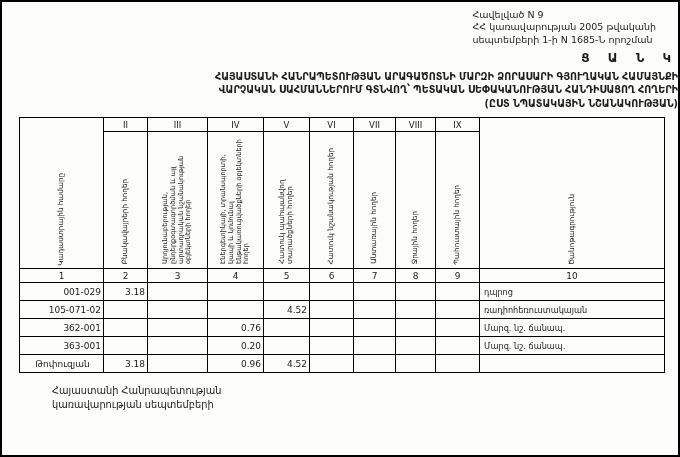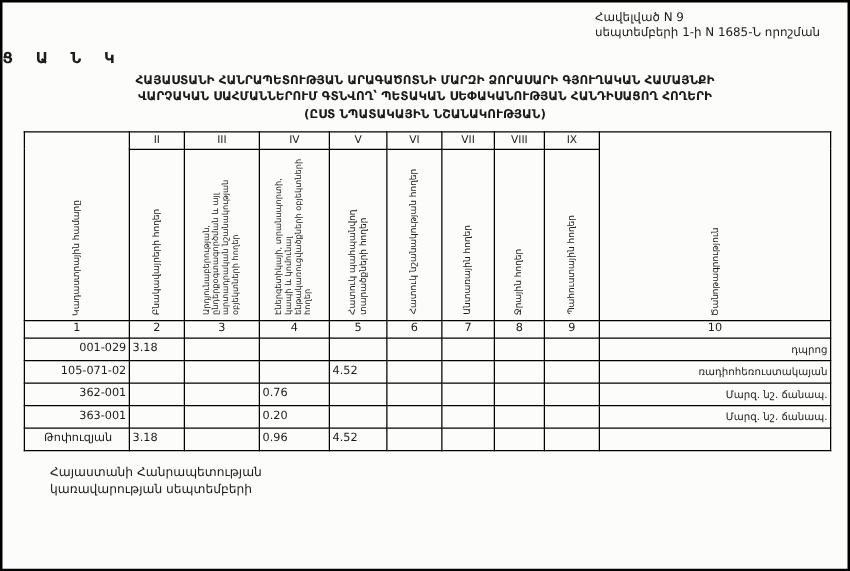--- a/index.html
+++ b/index.html
@@ -14,28 +14,28 @@
     overflow:hidden;
   }
   .appendix {
     margin:7px 22px 0 auto;
     width:max-content;
     font-size:9.5px;
     line-height:1.3;
     text-align:left;
   }
   .doc-title {
-    text-align:left;
+    text-align:right;
     font-weight:bold;
     font-size:12px;
     letter-spacing:7px;
     margin-top:5px;
   }
   .doc-subtitle {
-    text-align:center;
+    text-align:right;
     font-weight:bold;
     font-size:9.6px;
     line-height:1.4;
     margin-top:5px;
   }
   table.land {
     border-collapse:collapse;
     table-layout:fixed;
     width:645px;
     margin:7px 0 0 17px;
@@ -56,40 +56,41 @@
     line-height:1.18;
     max-height:128px;
     margin:2px auto 3px auto;
     text-align:left;
     font-weight:normal;
   }
   .vtext.big { font-size:7.2px; }
   tr.num-row td { height:13px; text-align:center; font-size:9px; padding:0; }
   tbody.data td { height:15px; font-size:9px; }
   tbody.data td.code { text-align:right; padding-left:4px; }
-  tbody.data td.val  { text-align:left; }
-  tbody.data td.note { text-align:right; font-size:8.2px; padding-left:4px; white-space:nowrap; }
+  tbody.data td.val  { text-align:right; }
+  tbody.data td.note { text-align:left; font-size:8.2px; padding-left:4px; white-space:nowrap; }
   tbody.data tr.total td.code { text-align:center; }
   .footer {
     display:flex;
     justify-content:space-between;
     align-items:flex-end;
-    margin:11px 86px 0 38px;
+    margin:11px 86px 0 50px;
     font-size:9.8px;
     line-height:1.35;
   }
   .signature { font-size:10px; padding-bottom:6px; }
 </style>
 </head>
 <body>
 
 <div class="page">
 
   <div class="appendix">
     <div>Հավելված N 9</div>
+    <div>ՀՀ կառավարության 2005 թվականի</div>
     <div>սեպտեմբերի 1-ի N 1685-Ն որոշման</div>
   </div>
 
   <div class="doc-title">Ց Ա Ն Կ</div>
 
   <div class="doc-subtitle">
     <div>ՀԱՅԱՍՏԱՆԻ ՀԱՆՐԱՊԵՏՈՒԹՅԱՆ ԱՐԱԳԱԾՈՏՆԻ ՄԱՐԶԻ ՁՈՐԱՍԱՐԻ ԳՅՈՒՂԱԿԱՆ ՀԱՄԱՅՆՔԻ</div>
     <div>ՎԱՐՉԱԿԱՆ ՍԱՀՄԱՆՆԵՐՈՒՄ ԳՏՆՎՈՂ՝ ՊԵՏԱԿԱՆ ՍԵՓԱԿԱՆՈՒԹՅԱՆ ՀԱՆԴԻՍԱՑՈՂ ՀՈՂԵՐԻ</div>
     <div>(ԸՍՏ ՆՊԱՏԱԿԱՅԻՆ ՆՇԱՆԱԿՈՒԹՅԱՆ)</div>
   </div>

